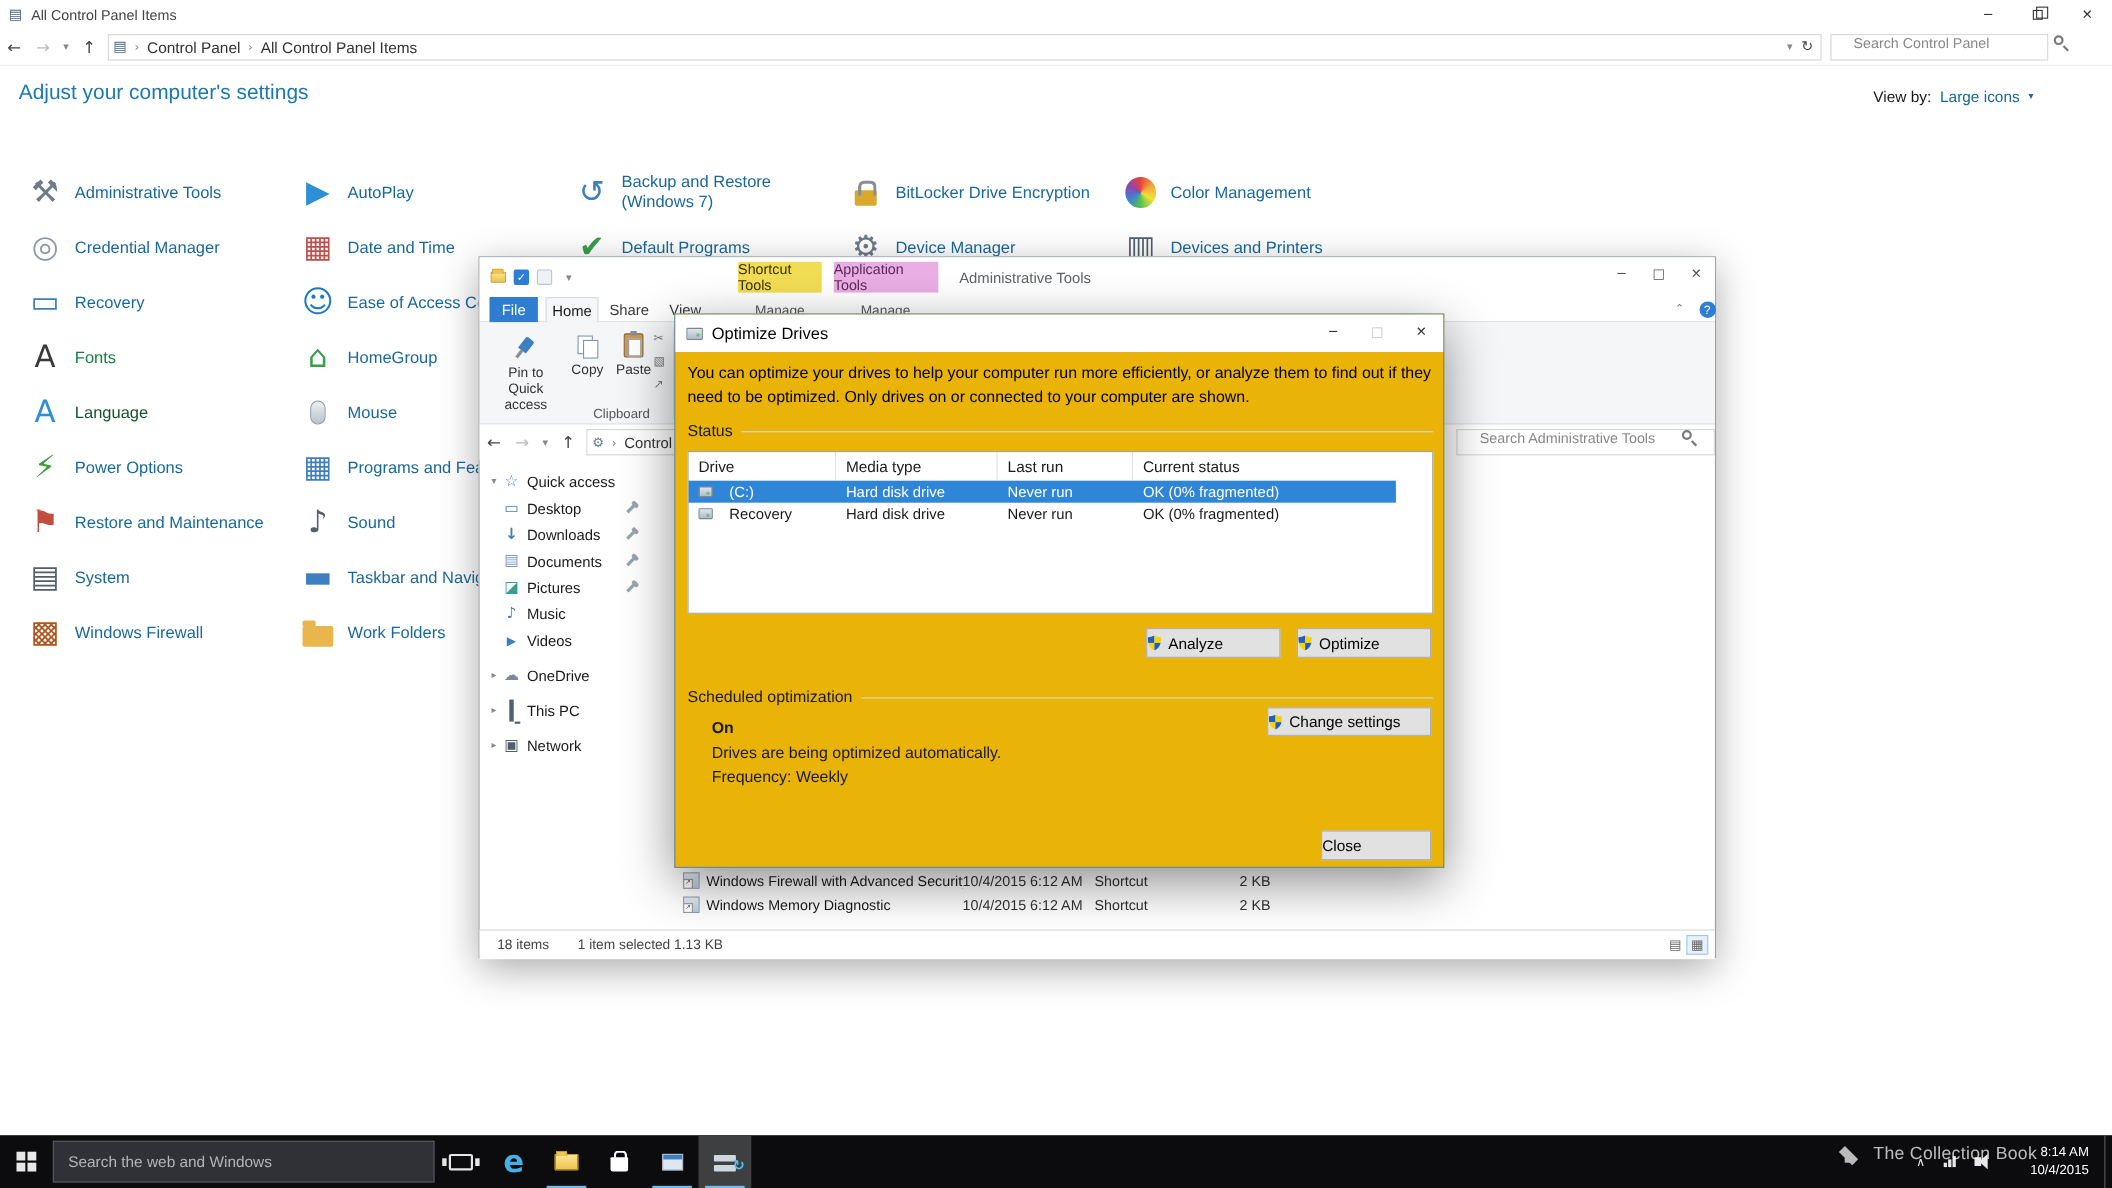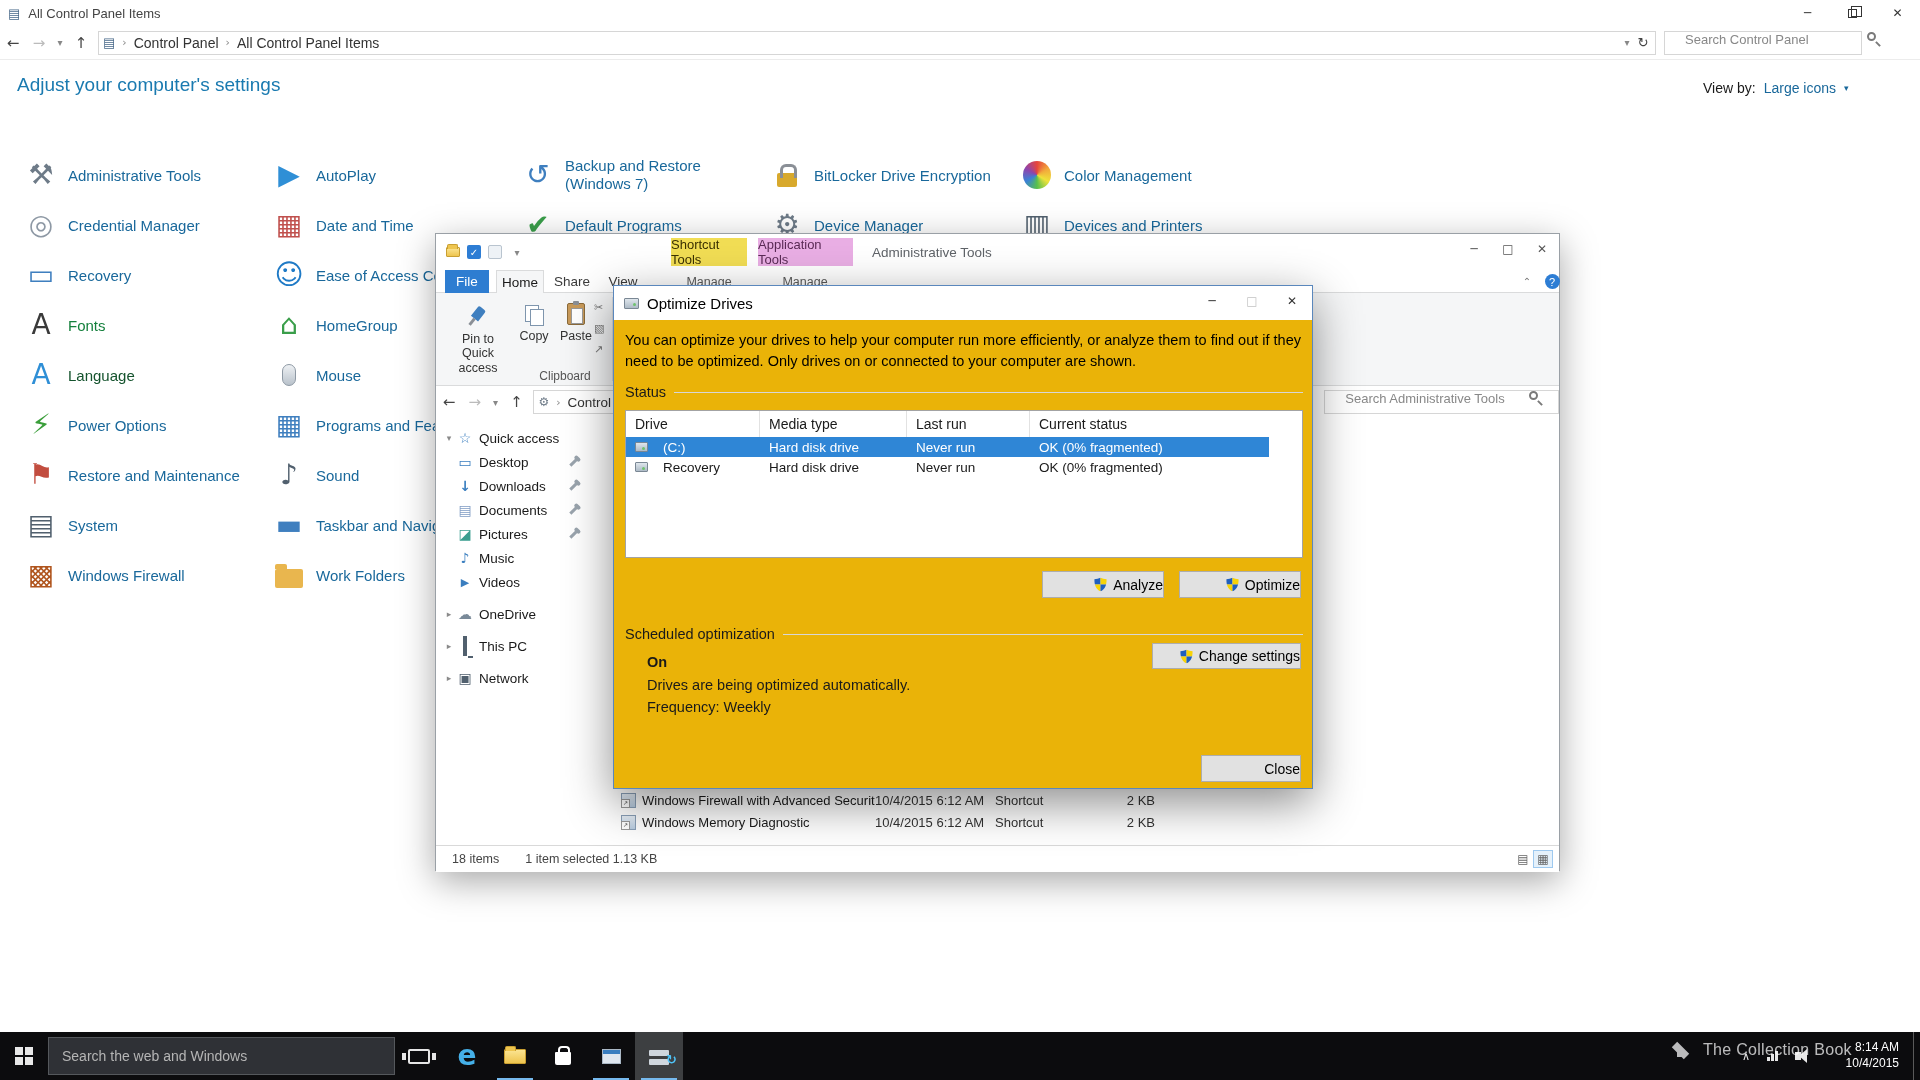--- a/index.html
+++ b/index.html
@@ -104,21 +104,21 @@
   .dlg-intro{position:absolute;left:11px;top:44px;width:678px;line-height:1.45;color:#000}
   .grp{position:absolute;display:flex;align-items:center;gap:8px;color:#1a1a1a}
   .grp .line{flex:1;height:1px;background:#d7d7d7}
   .tbl{position:absolute;left:11px;top:124px;width:678px;height:148px;background:#fff;border:1px solid #a3a3a3}
   .tbl-head{display:flex;height:26px;align-items:center;font-size:14px;color:#1a1a1a}
   .tbl-head span{display:flex;align-items:center;height:100%;padding-left:9px;border-right:1px solid #e2e2e2}
   .tbl-head span:last-child{border-right:none;flex:1}
   .tbl-row{display:flex;height:20px;align-items:center;font-size:13.5px;cursor:pointer}
   .tbl-row span{display:flex;align-items:center;padding-left:9px;gap:6px}
   .tbl-row.selected{background:#2f86d6;color:#fff;width:calc(100% - 33px)}
-  .btn{position:absolute;display:flex;align-items:center;justify-content:flex-end;gap:6px;background:#e1e1e1;border:1px solid #adadad;font-size:14px;color:#000;cursor:pointer;font-family:inherit}
+  .btn{position:absolute;display:flex;align-items:center;justify-content:flex-start;gap:6px;background:#e1e1e1;border:1px solid #adadad;font-size:14px;color:#000;cursor:pointer;font-family:inherit}
   .bold{font-weight:bold}
 
   
   #tb{left:0;top:1032px;width:1920px;height:48px;background:#0c0c0e;z-index:30;display:flex;align-items:center}
   .tb-slot{width:48px;height:48px;display:flex;align-items:center;justify-content:center;position:relative;cursor:pointer;flex:none}
   .tb-slot.running::after{content:"";position:absolute;left:6px;right:6px;bottom:0;height:2px;background:#76b9ed}
   .tb-slot.active{background:#3d3f41}
   .winlogo{display:grid;grid-template-columns:8px 8px;grid-template-rows:8px 8px;gap:2px}
   .winlogo i{background:#e8e8e8}
   .tb-search{height:38px;width:347px;background:#2f3136;border:1px solid #55585c;display:flex;align-items:center;padding-left:13px;flex:none;cursor:text}

